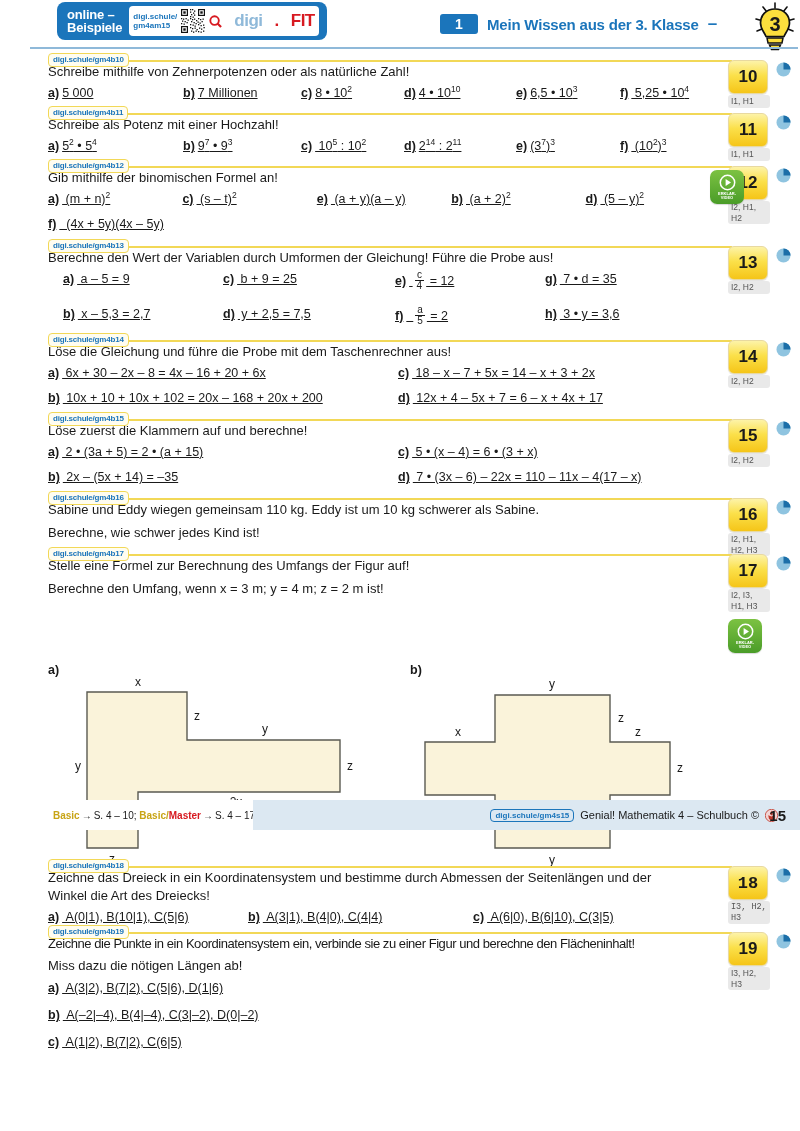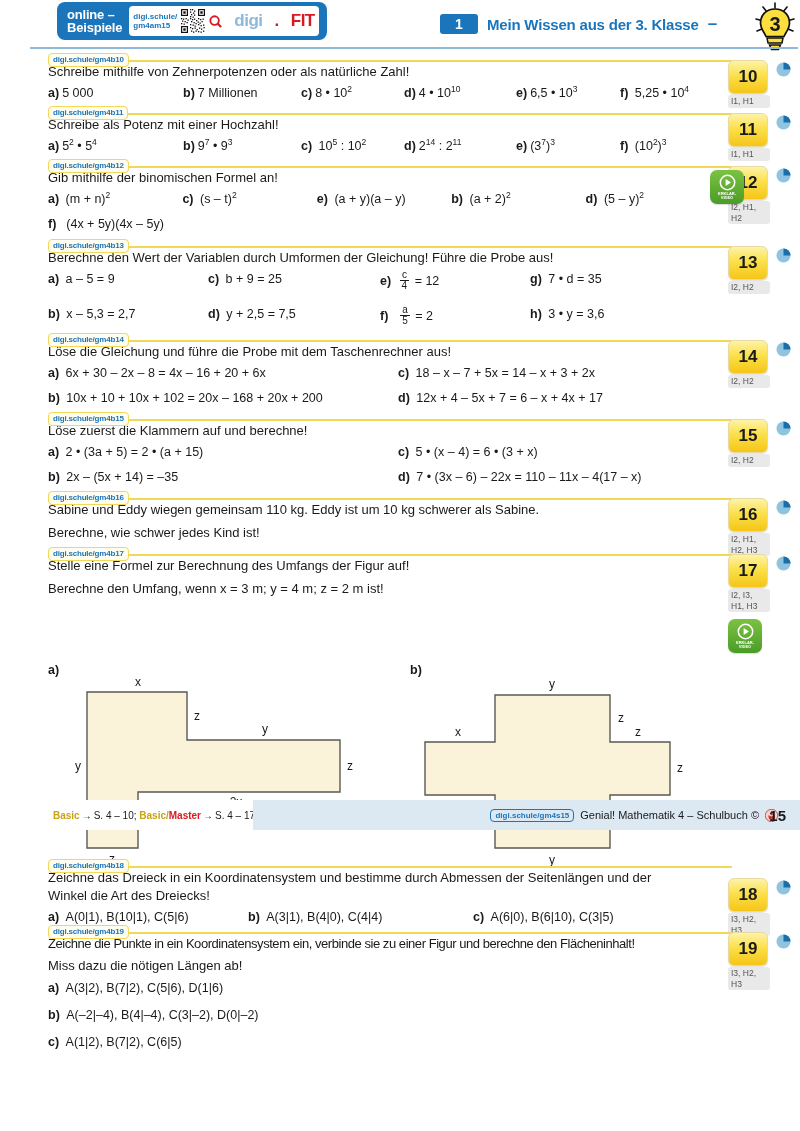--- a/index.html
+++ b/index.html
@@ -65,28 +65,28 @@
     position: absolute; left: 48px; top: -7px;
     background: #fffdf0; border: 1.2px solid #f2d857;
     border-radius: 4px; padding: 1px 4px 1px 4px;
     font-size: 8px; font-weight: bold; color: #1b75bb;
     line-height: 10px; letter-spacing: -0.2px; white-space: nowrap;
   }
   .ex-body { padding-top: 3px; padding-right: 80px; }
   .prompt { font-size: 13px; line-height: 17px; margin-bottom: 5px; }
   .prompt.tight { letter-spacing: -0.45px; }
 
-  .items { display: block; position: relative; }
+  .items { display: block; position: relative; text-decoration: underline; }
   .item { font-size: 12.5px; line-height: 16px; white-space: nowrap; }
   .item b { font-weight: bold; margin-right: 3px; }
   .grid6 { display: grid; grid-template-columns: 135px 118px 103px 112px 104px auto; }
   .grid3 { display: grid; grid-template-columns: 1fr 1fr 1fr 1fr 1fr; }
   .grid3b { display: grid; grid-template-columns: 200px 225px auto; }
   .grid2 { display: grid; grid-template-columns: 350px auto; }
-  .grid4 { display: grid; grid-template-columns: 160px 172px 150px auto; }
+  .grid4 { display: grid; grid-template-columns: 160px 172px 150px auto; margin-left: 15px; }
   .rowgap { row-gap: 9px; }
 
   sup { font-size: 0.68em; vertical-align: super; line-height: 0; }
   .frac {
     display: inline-flex; flex-direction: column; align-items: center;
     vertical-align: middle; font-size: 10px; line-height: 10px;
     margin: 0 2px; position: relative; top: -1px;
   }
   .frac .num { padding: 0 2px; }
   .frac .den { padding: 0 2px; border-top: 1px solid #1a1a1a; }
@@ -524,21 +524,21 @@
     <div class="code-tag">digi.schule/gm4b18</div>
     <div class="ex-body">
       <div class="prompt" style="margin-bottom:1px;">Zeichne das Dreieck in ein Koordinatensystem und bestimme durch Abmessen der Seitenlängen und der</div>
       <div class="prompt">Winkel die Art des Dreiecks!</div>
       <div class="items grid3b" style="margin-top:3px;">
         <div class="item"><b>a)</b>&nbsp;A(0|1), B(10|1), C(5|6)</div>
         <div class="item"><b>b)</b>&nbsp;A(3|1), B(4|0), C(4|4)</div>
         <div class="item"><b>c)</b>&nbsp;A(6|0), B(6|10), C(3|5)</div>
       </div>
     </div>
-    <div class="side" style="top:12px;">
+    <div class="side" style="top:0;font-family:Liberation Mono, monospace;">
       <div class="badge-wrap">
         <div class="badge-num">18</div>
         <div class="badge-comp">I3, H2, H3</div>
         <svg class="pie-icon" viewBox="0 0 15 15">
           <circle cx="7.5" cy="7.5" r="7" fill="#8fc4e0"></circle>
           <path d="M7.5 7.5 L7.5 0.5 A7 7 0 0 1 14.5 7.5 Z" fill="#1b6ea8"></path>
         </svg>
       </div>
     </div>
   </div>

